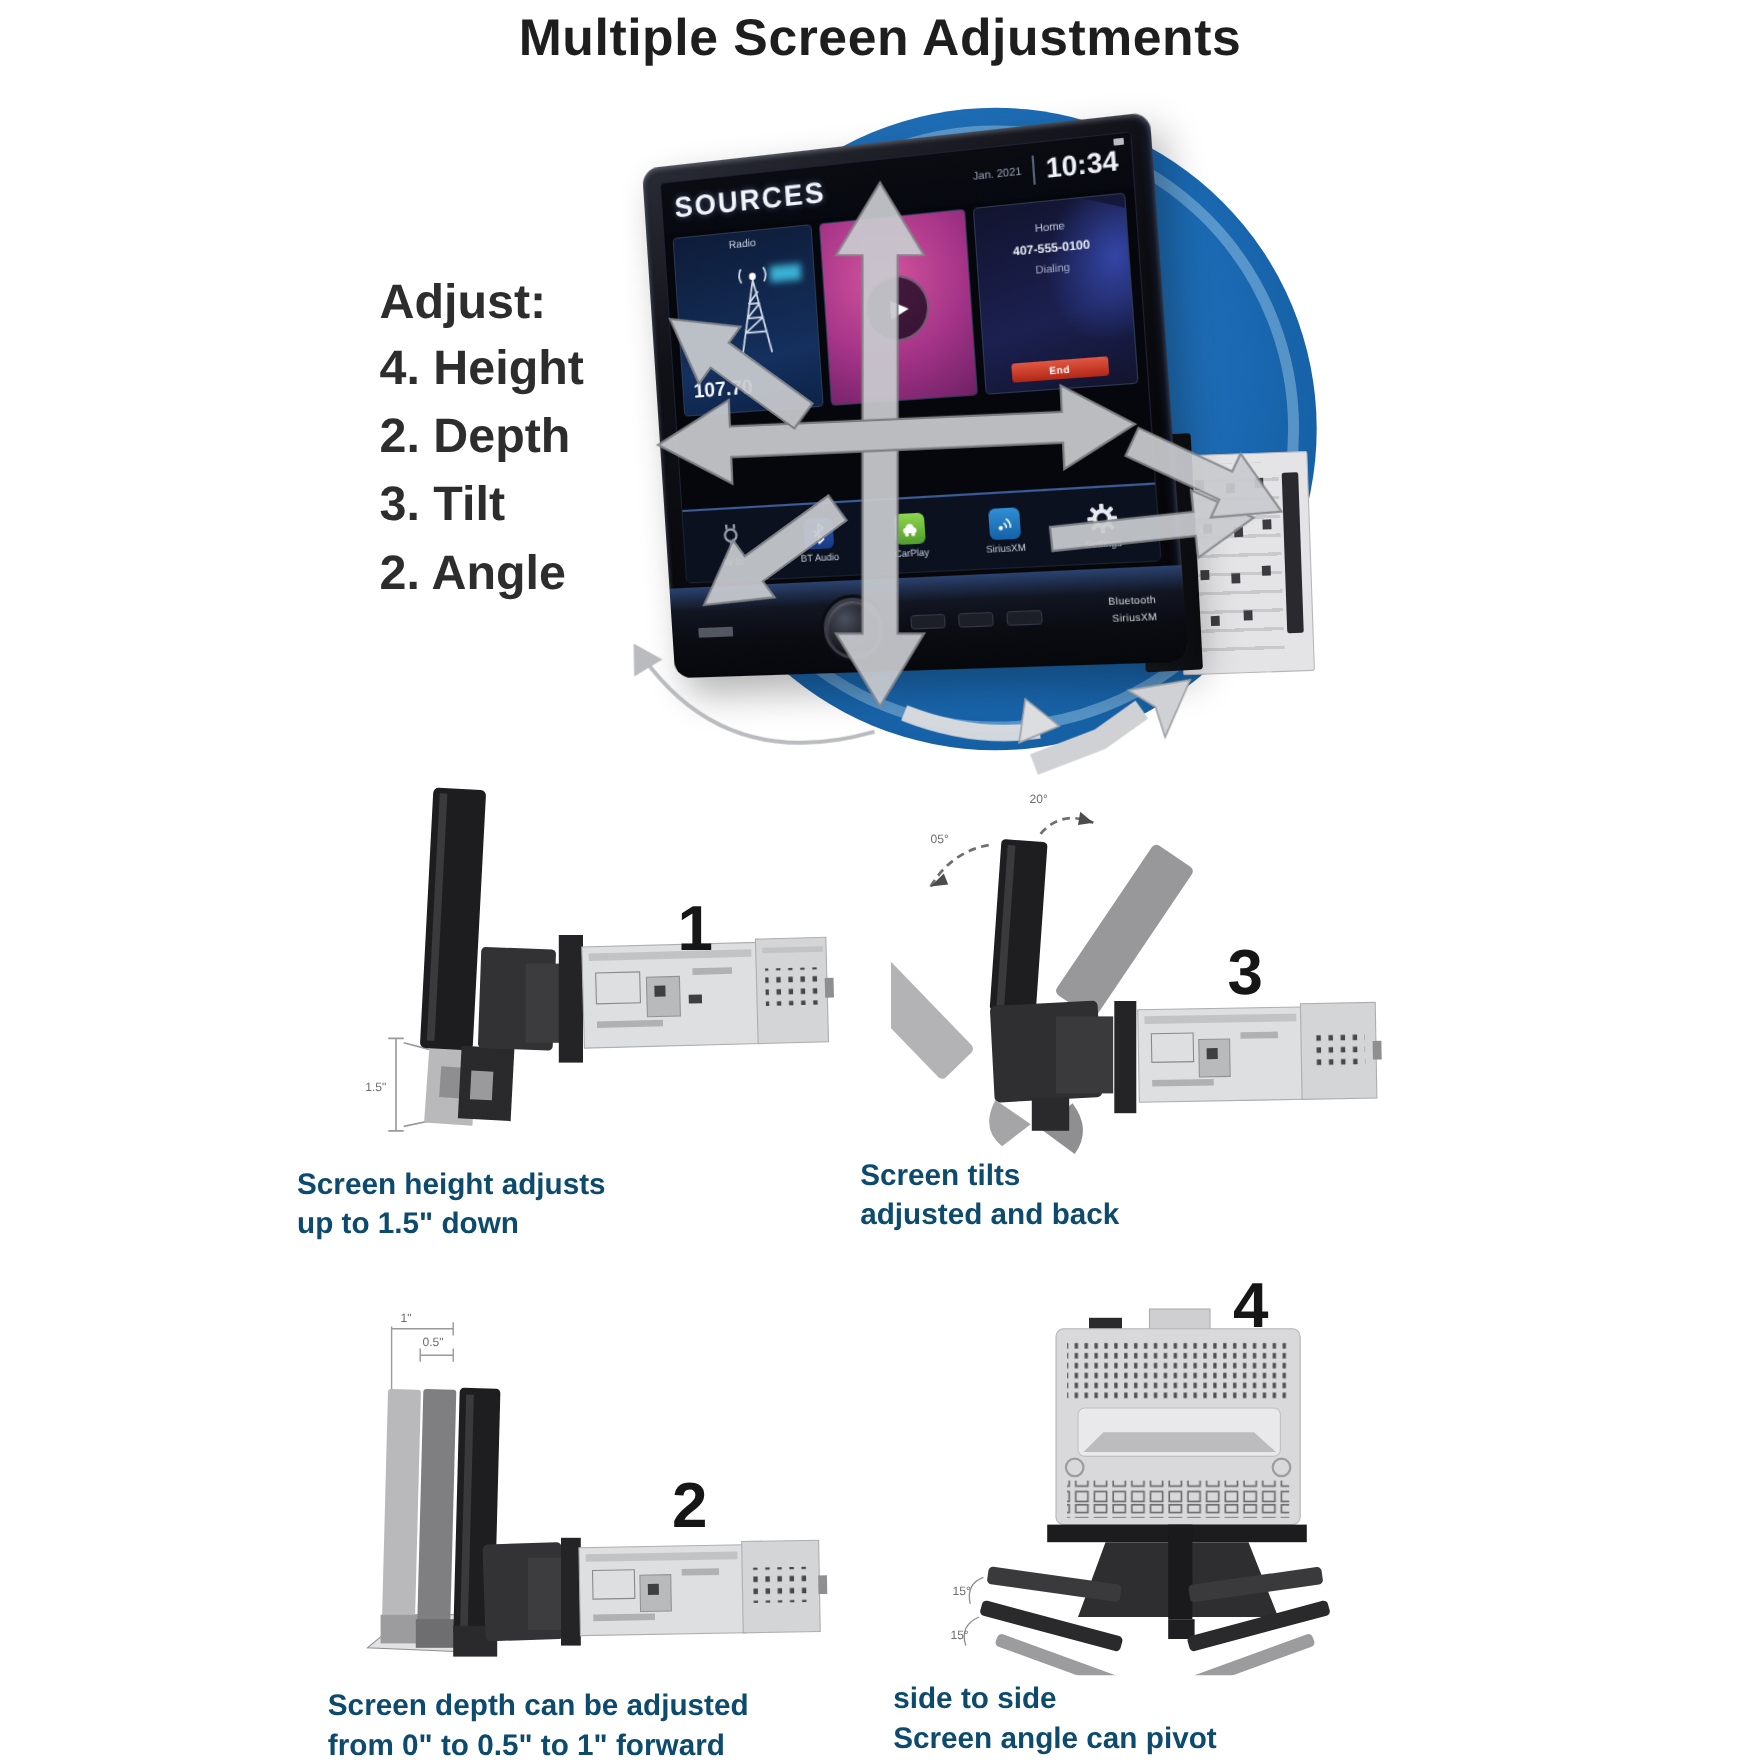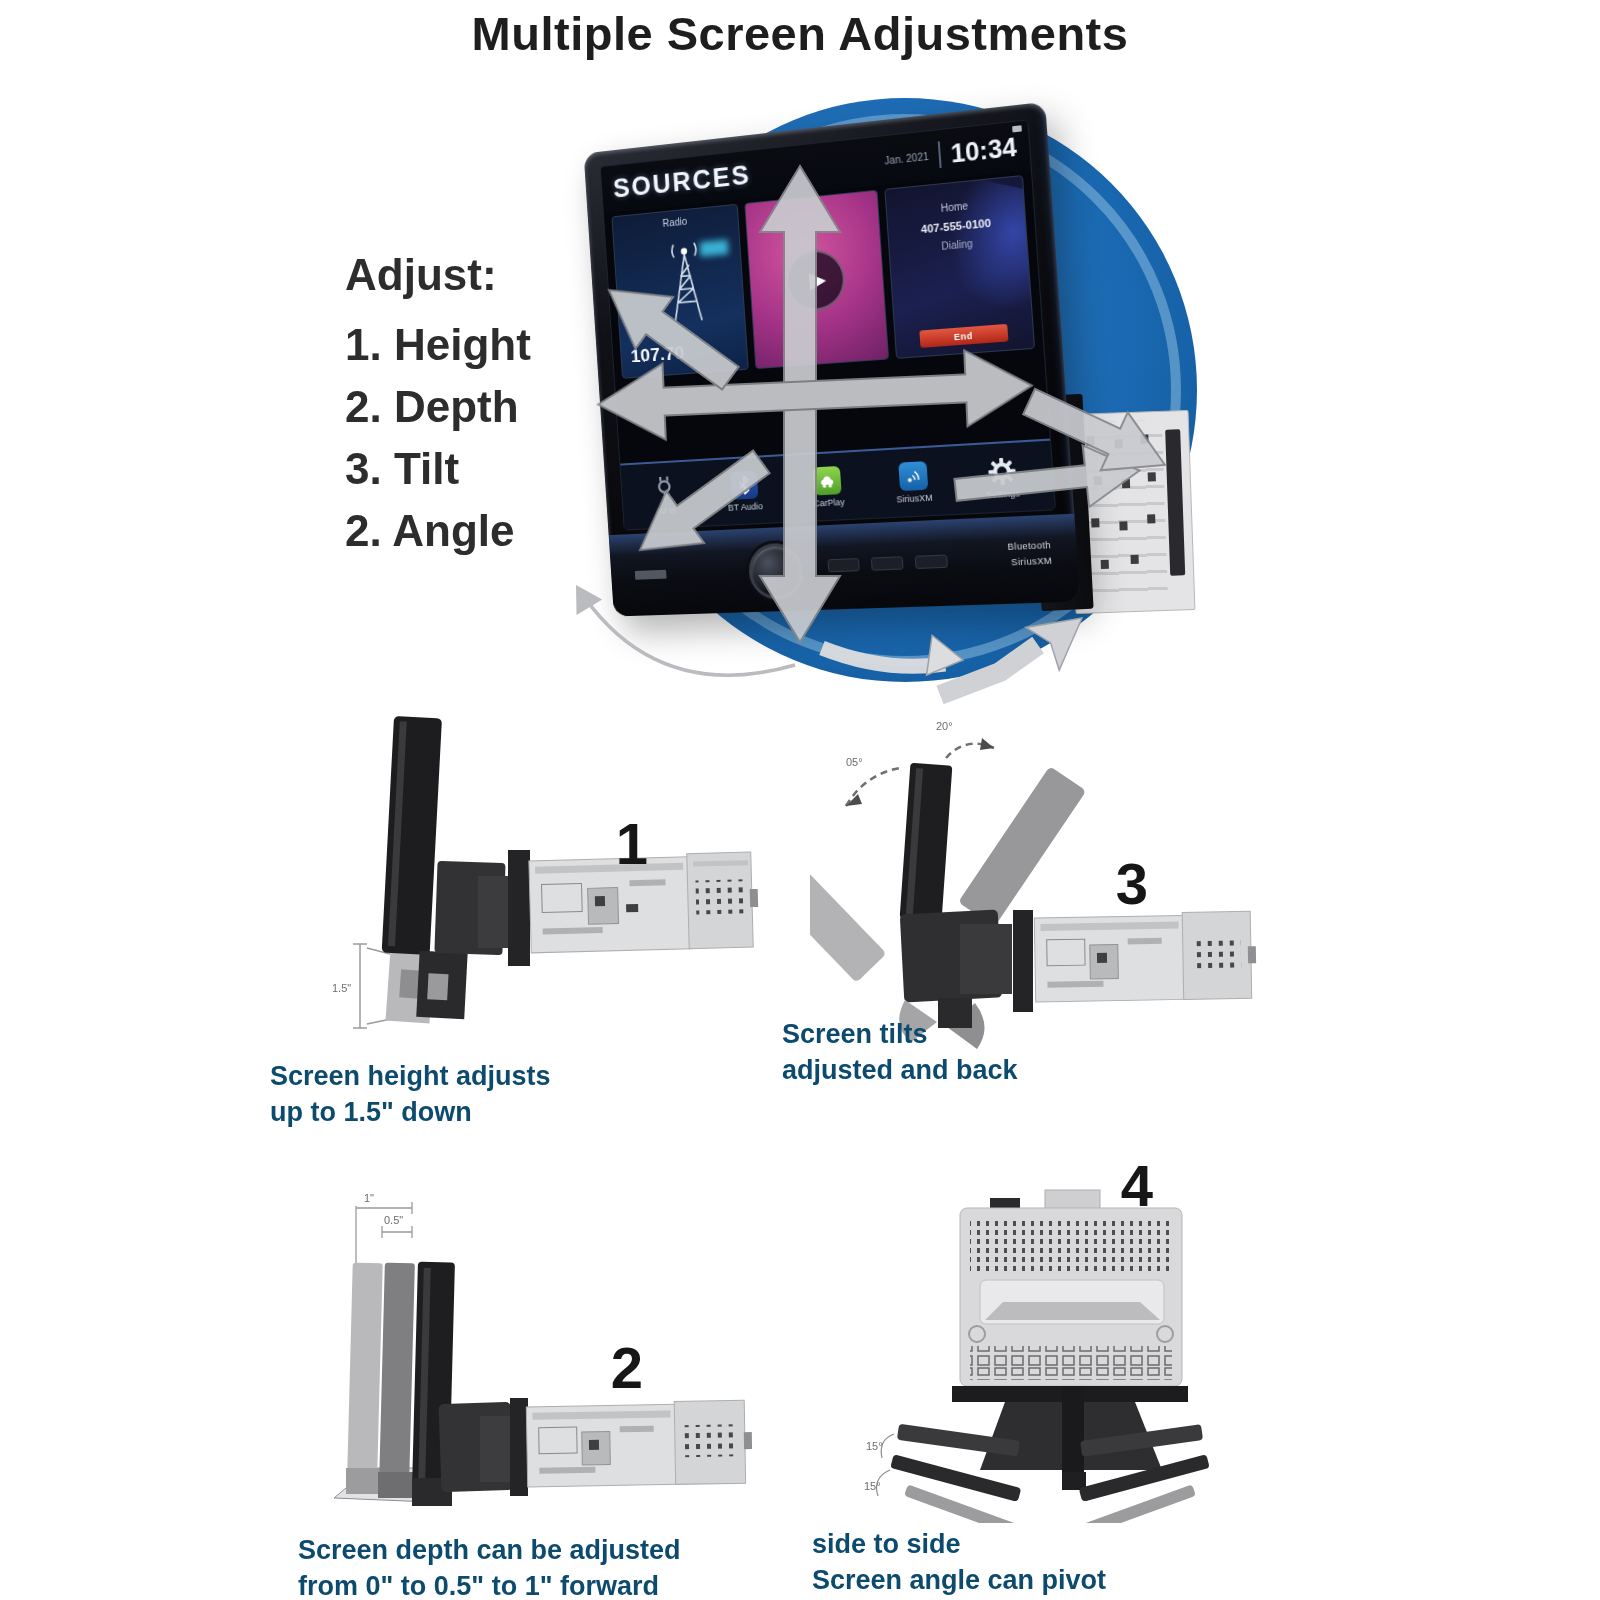--- a/index.html
+++ b/index.html
@@ -73,37 +73,37 @@
   #knob{position:absolute;left:148px;top:16px;width:50px;height:50px;border-radius:50%;
      background:radial-gradient(circle at 35% 32%,#4b505e,#15161c 62%);border:3px solid #393d48;
      box-shadow:0 0 0 3px #0c0d12, inset 0 2px 3px rgba(255,255,255,.25);}
   .bezel-btn{position:absolute;top:34px;width:30px;height:11px;border-radius:3px;background:#1d1f28;border:1px solid #343744;}
   #brand-label{position:absolute;left:26px;top:38px;width:34px;height:9px;background:#8e939e;opacity:.55;border-radius:1px;}
   #badges{position:absolute;right:24px;top:24px;display:flex;flex-direction:column;gap:5px;align-items:flex-end;}
   #badges .badge{font-size:9px;color:#e8ebf2;opacity:.9;letter-spacing:.4px;}
 
   
   #adjust{left:345px;top:170px;z-index:5;}
-  #adjust .head{font-size:44px;font-weight:700;color:#2d2d2d;margin-bottom:14px;}
+  #adjust .head{font-size:44px;font-weight:700;color:#2d2d2d;margin-bottom:4px;}
   #adjust .item{font-size:44px;font-weight:700;color:#2d2d2d;line-height:62px;}
 
   #arrows-svg{left:0;top:0;width:1600px;height:645px;z-index:6;pointer-events:none;}
 
   
   .fig-svg{z-index:2;}
   #fig1{left:330px;top:712px;}
   #fig3{left:810px;top:698px;}
   #fig2{left:320px;top:1168px;}
   #fig4{left:840px;top:1138px;}
   svg text{font-family:"Liberation Sans",sans-serif;}
   .fig-number{font-size:58px;font-weight:700;fill:#161616;}
   .dim-label{font-size:11px;fill:#6e6e70;}
   .caption{width:500px;text-align:left;font-size:27px;font-weight:700;color:#0c4a6e;line-height:36px;z-index:2;}
   #cap1{left:270px;top:1058px;}
-  #cap3{left:782px;top:1016px;}
+  #cap3{left:782px;top:1050px;}
   #cap2{left:298px;top:1532px;}
   #cap4{left:812px;top:1526px;}
 </style>
 </head>
 <body>
 
 <div id="canvas">
 
   <div id="title" class="abs">Multiple Screen Adjustments</div>
 
@@ -252,21 +252,21 @@
         </g>
         <polyline points="940,615 1000,592 1038,565" stroke="#cfd1d5" stroke-width="20" fill="none" stroke-linejoin="round"></polyline>
         <g transform="translate(1082,538) rotate(-38)">
           <polygon points="0,0 -50,-27 -40,0 -50,27" fill="#cfd1d5" stroke="#9fa1a5" stroke-width="1.5"></polygon>
         </g>
       </g>
     </svg>
 
     <div id="adjust" class="abs">
       <div class="head">Adjust:</div>
-      <div class="item">1. Height</div>
+      <div class="item">4. Height</div>
       <div class="item">2. Depth</div>
       <div class="item">3. Tilt</div>
       <div class="item">2. Angle</div>
     </div>
   </div>
 
   <svg id="fig1" class="abs fig-svg" width="430" height="330" viewBox="0 0 430 330">
     <defs>
       <pattern id="dots1" width="11" height="11" patternUnits="userSpaceOnUse">
         <rect x="2" y="2" width="4" height="5" fill="#47474a"></rect>

